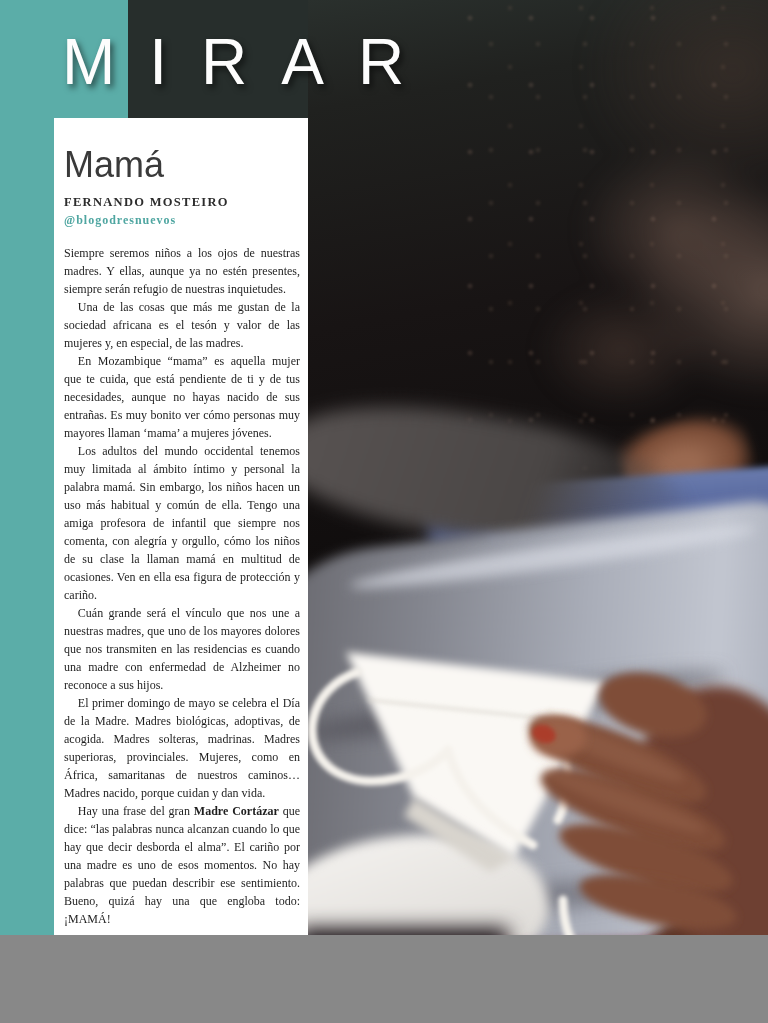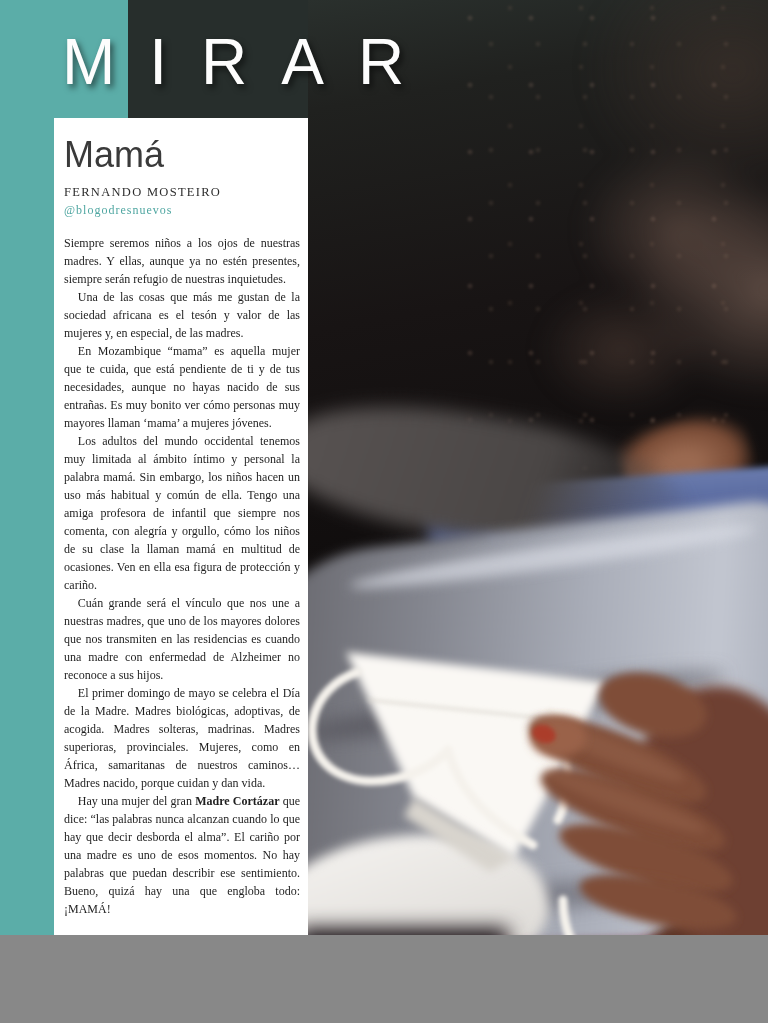--- a/index.html
+++ b/index.html
@@ -61,24 +61,24 @@
   .ph-dark-gap{left:-10px;top:928px;width:210px;height:72px;background:#150d12;filter:blur(10px);}
   .ph-maroon{left:-30px;top:942px;width:540px;height:150px;transform:rotate(-2deg);filter:blur(5px);
     background:linear-gradient(95deg,#2e0f1a 0%,#5e1d30 25%,#7a2339 55%,#6a2034 75%,#471525 100%);}
   .ph-svg{left:0;top:0;}
   
   .article{
     position:absolute;left:54px;top:118px;width:254px;height:905px;
     background:#ffffff;box-sizing:border-box;padding:14px 8px 0 10px;z-index:4;
   }
   .article-title{
-    margin:4px 0 10px 0;font-size:36px;font-weight:400;color:#3a3a3a;line-height:1.05;
+    margin:14px 0 10px 0;font-size:36px;font-weight:400;color:#3a3a3a;line-height:1.05;
     font-family:"Liberation Sans",sans-serif;
   }
-  .byline{font-family:"Liberation Serif",serif;font-weight:normal;}
+  .byline{font-family:"Liberation Serif",serif;font-weight:bold;}
   .author{font-size:12.5px;letter-spacing:1.3px;color:#2d2d2d;line-height:1.3;}
   .handle{font-size:12px;letter-spacing:1px;color:#4fa6a1;line-height:1.3;text-decoration:none;display:inline-block;}
   .body-text{
     margin-top:15px;height:690px;overflow:hidden;
     font-family:"Liberation Serif","DejaVu Serif",serif;
     font-size:12px;line-height:18px;color:#1e1e1e;text-align:justify;
   }
   .body-text p{margin:0;text-indent:1.15em;}
   .body-text p:first-child{text-indent:0;}
   .body-text .bold{font-weight:bold;}
@@ -157,21 +157,21 @@
     <h1 class="article-title">Mamá</h1>
     <div class="byline author">FERNANDO MOSTEIRO</div>
     <a class="byline handle">@blogodresnuevos</a>
     <div class="body-text">
         <p><span>Siempre seremos niños a los ojos de nuestras madres. Y ellas, aunque ya no estén presentes, siempre serán refugio de nuestras inquietudes.</span></p>
         <p><span>Una de las cosas que más me gustan de la sociedad africana es el tesón y valor de las mujeres y, en especial, de las madres.</span></p>
         <p><span>En Mozambique “mama” es aquella mujer que te cuida, que está pendiente de ti y de tus necesidades, aunque no hayas nacido de sus entrañas. Es muy bonito ver cómo personas muy mayores llaman ‘mama’ a mujeres jóvenes.</span></p>
         <p><span>Los adultos del mundo occidental tenemos muy limitada al ámbito íntimo y personal la palabra mamá. Sin embargo, los niños hacen un uso más habitual y común de ella. Tengo una amiga profesora de infantil que siempre nos comenta, con alegría y orgullo, cómo los niños de su clase la llaman mamá en multitud de ocasiones. Ven en ella esa figura de protección y cariño.</span></p>
         <p><span>Cuán grande será el vínculo que nos une a nuestras madres, que uno de los mayores dolores que nos transmiten en las residencias es cuando una madre con enfermedad de Alzheimer no reconoce a sus hijos.</span></p>
         <p><span>El primer domingo de mayo se celebra el Día de la Madre. Madres biológicas, adoptivas, de acogida. Madres solteras, madrinas. Madres superioras, provinciales. Mujeres, como en África, samaritanas de nuestros caminos… Madres nacido, porque cuidan y dan vida.</span></p>
-        <p><span>Hay una mujer del gran </span><span class="bold">Madre Cortázar</span><span> que dice: “las palabras nunca alcanzan cuando lo que hay que decir desborda el alma”. El cariño por una madre es uno de esos momentos. No hay palabras que puedan describir ese sentimiento. Bueno, quizá hay una que engloba todo: ¡MAMÁ!</span></p>
+        <p><span>Hay una frase del gran </span><span class="bold">Madre Cortázar</span><span> que dice: “las palabras nunca alcanzan cuando lo que hay que decir desborda el alma”. El cariño por una madre es uno de esos momentos. No hay palabras que puedan describir ese sentimiento. Bueno, quizá hay una que engloba todo: ¡MAMÁ!</span></p>
       </div>
     <div class="footer">
       <span class="page-number">4</span>
       <span class="magazine">REVISTA 21</span>
       <span class="issue-date">MAYO 2021</span>
     </div>
   </div>
 
 </div>
 

